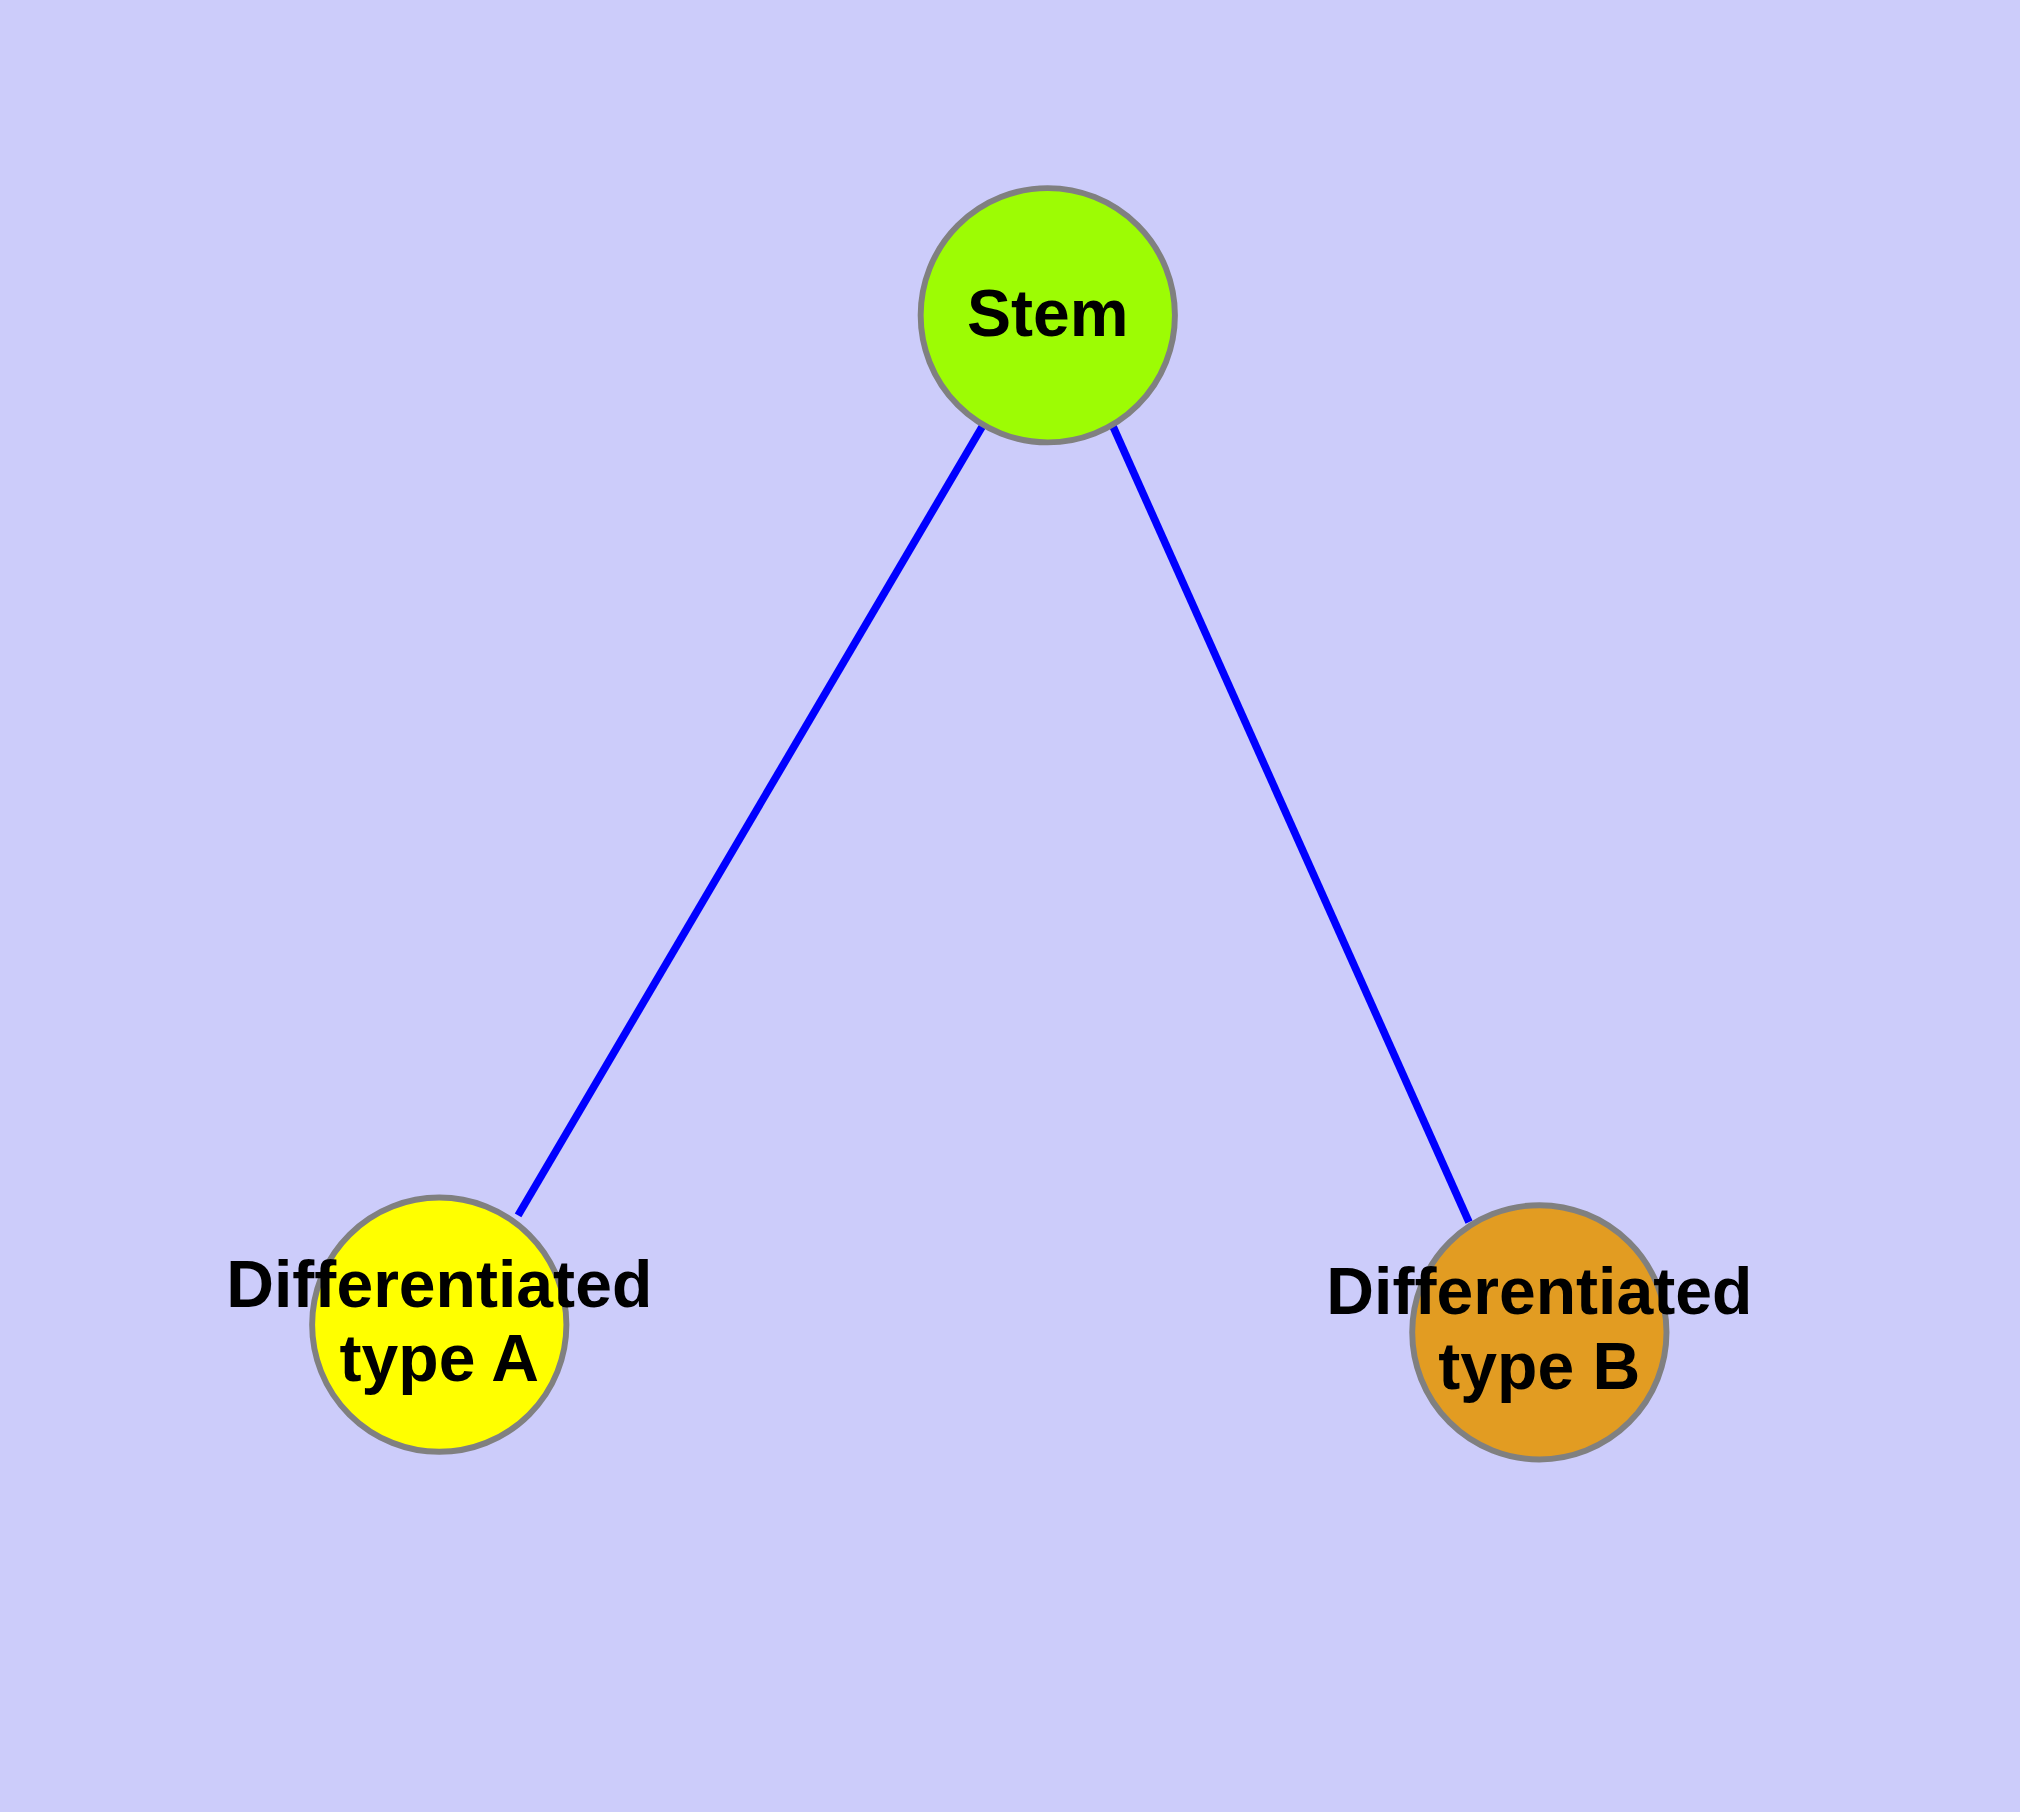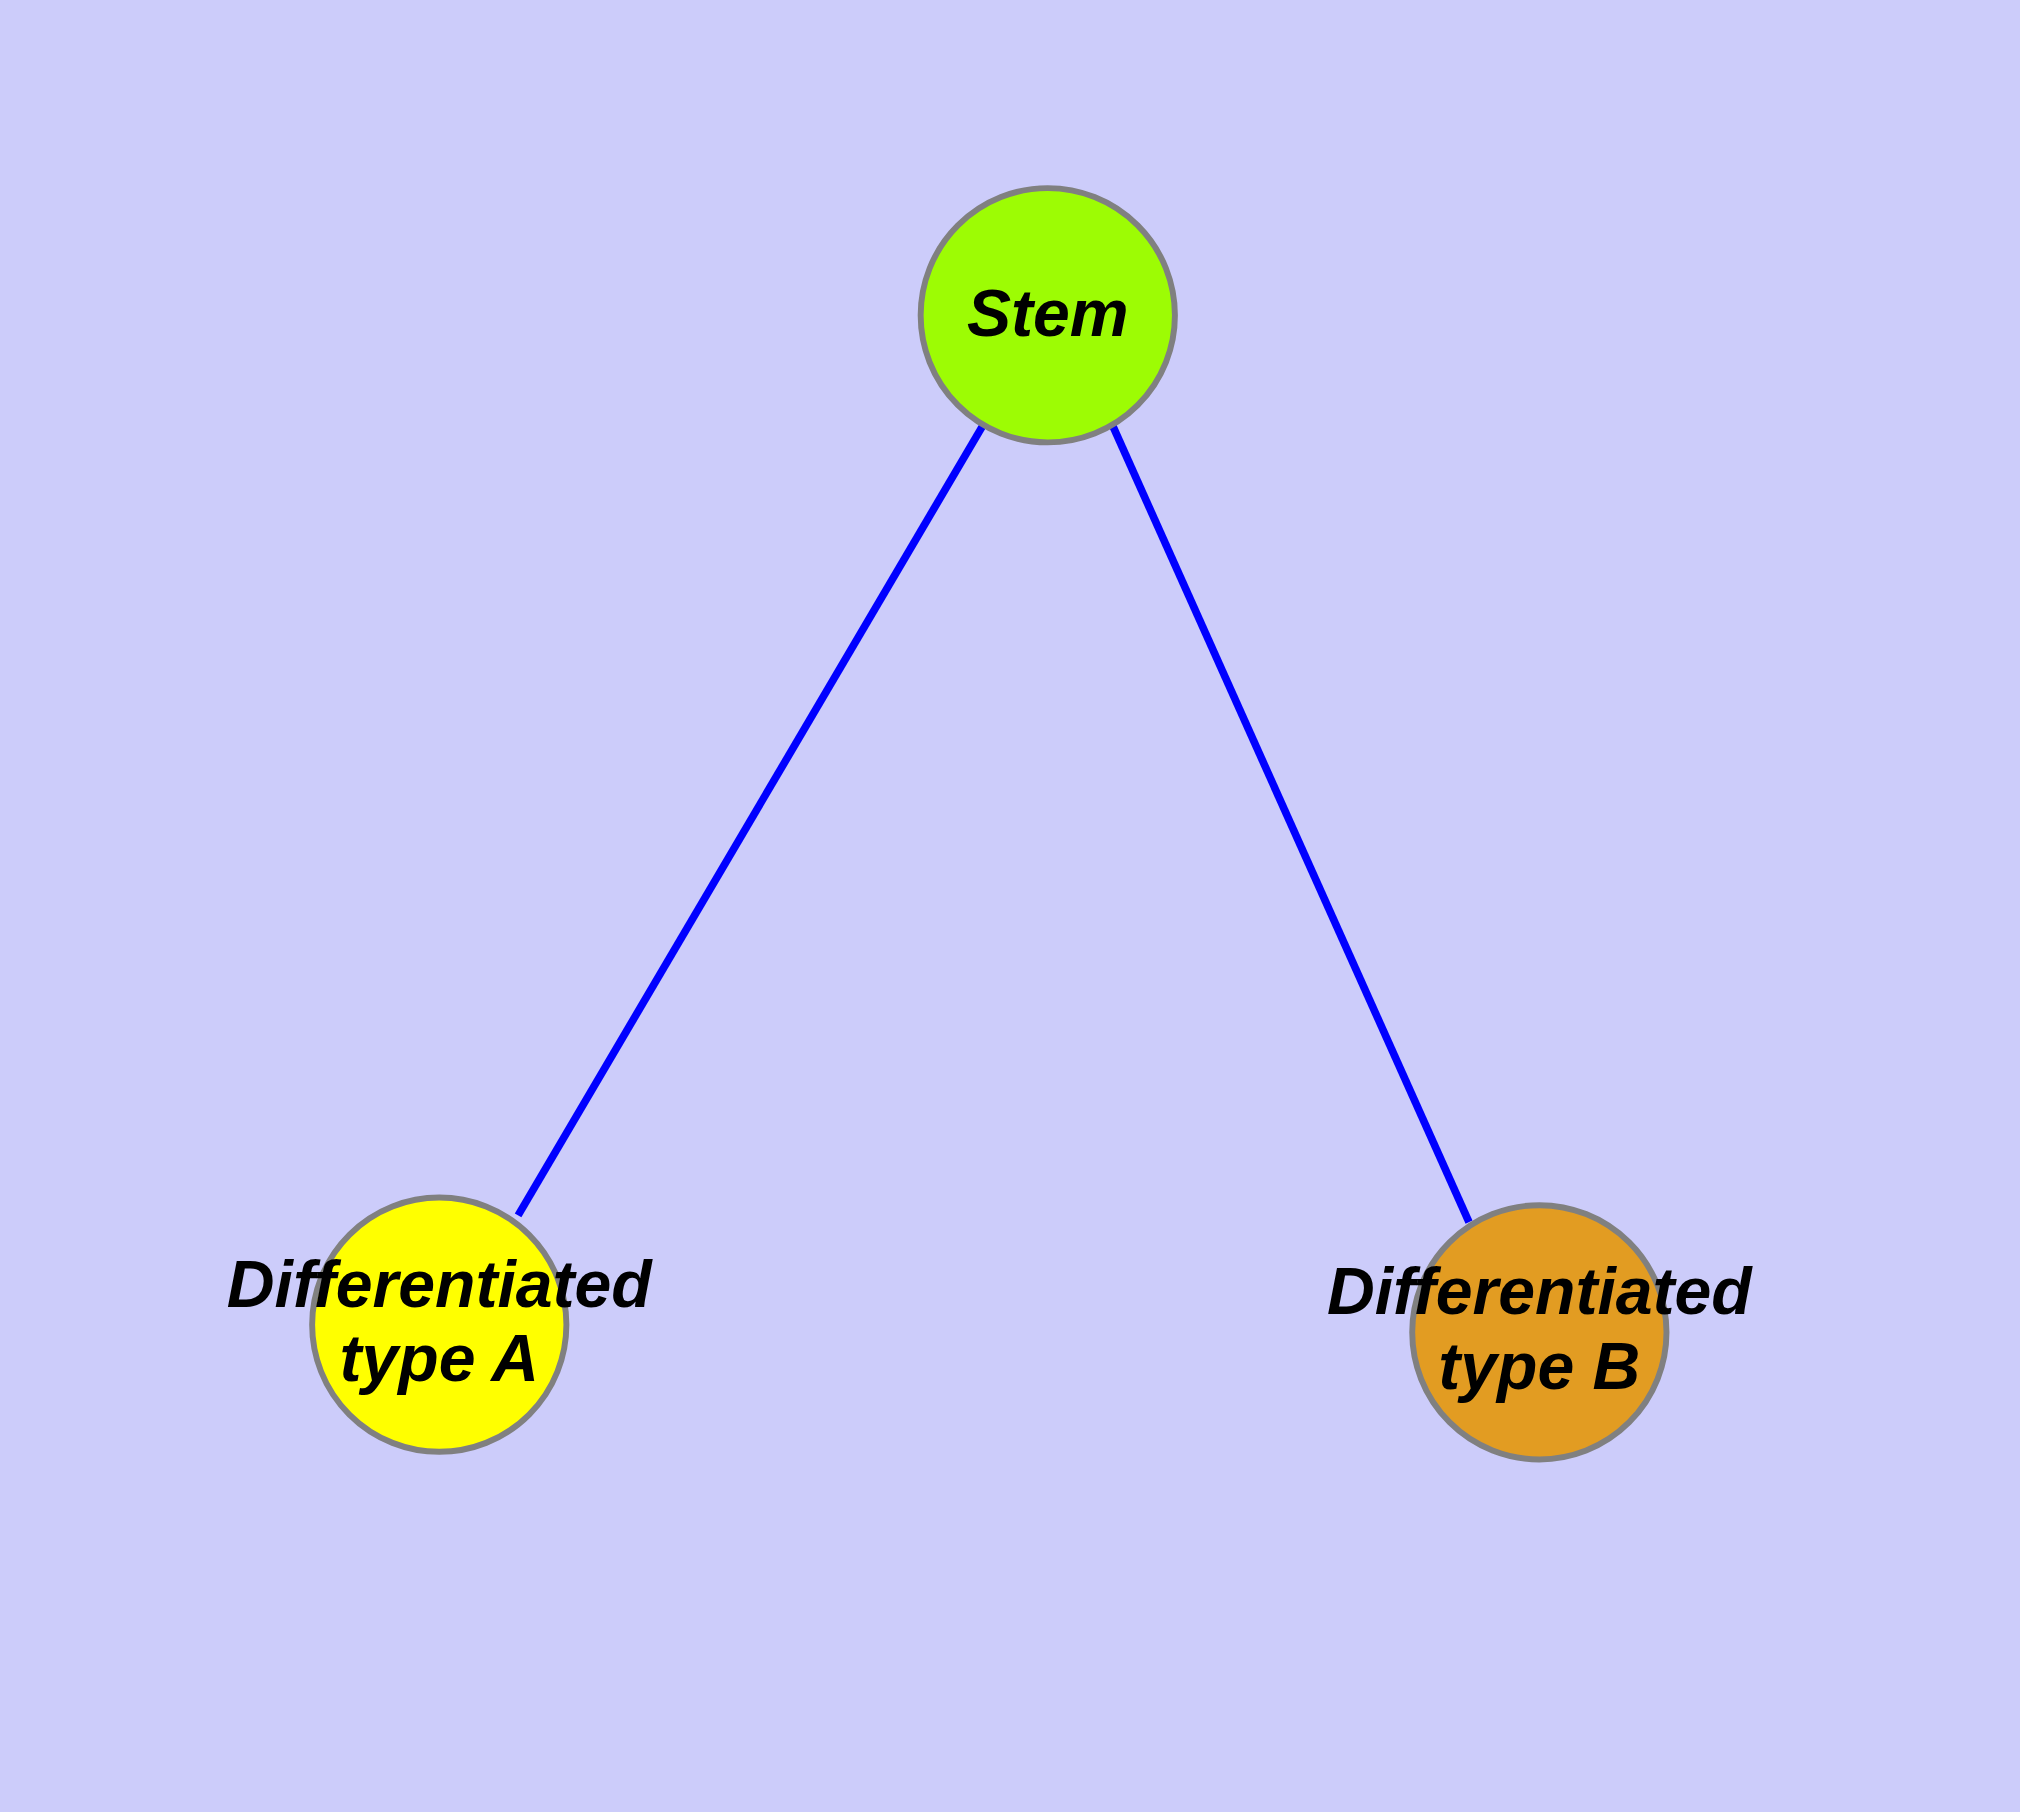--- a/index.html
+++ b/index.html
@@ -12,21 +12,20 @@
     width: 2021px;
     height: 1812px;
     overflow: hidden;
     font-family: "Liberation Sans", sans-serif;
   }
   #graph-canvas {
     position: relative;
     width: 2021px;
     height: 1812px;
     background: #ccccfa;
-    font-style: italic;
   }
   #graph-svg {
     position: absolute;
     left: 0;
     top: 0;
     width: 2021px;
     height: 1812px;
     display: block;
   }
   .node-label {

